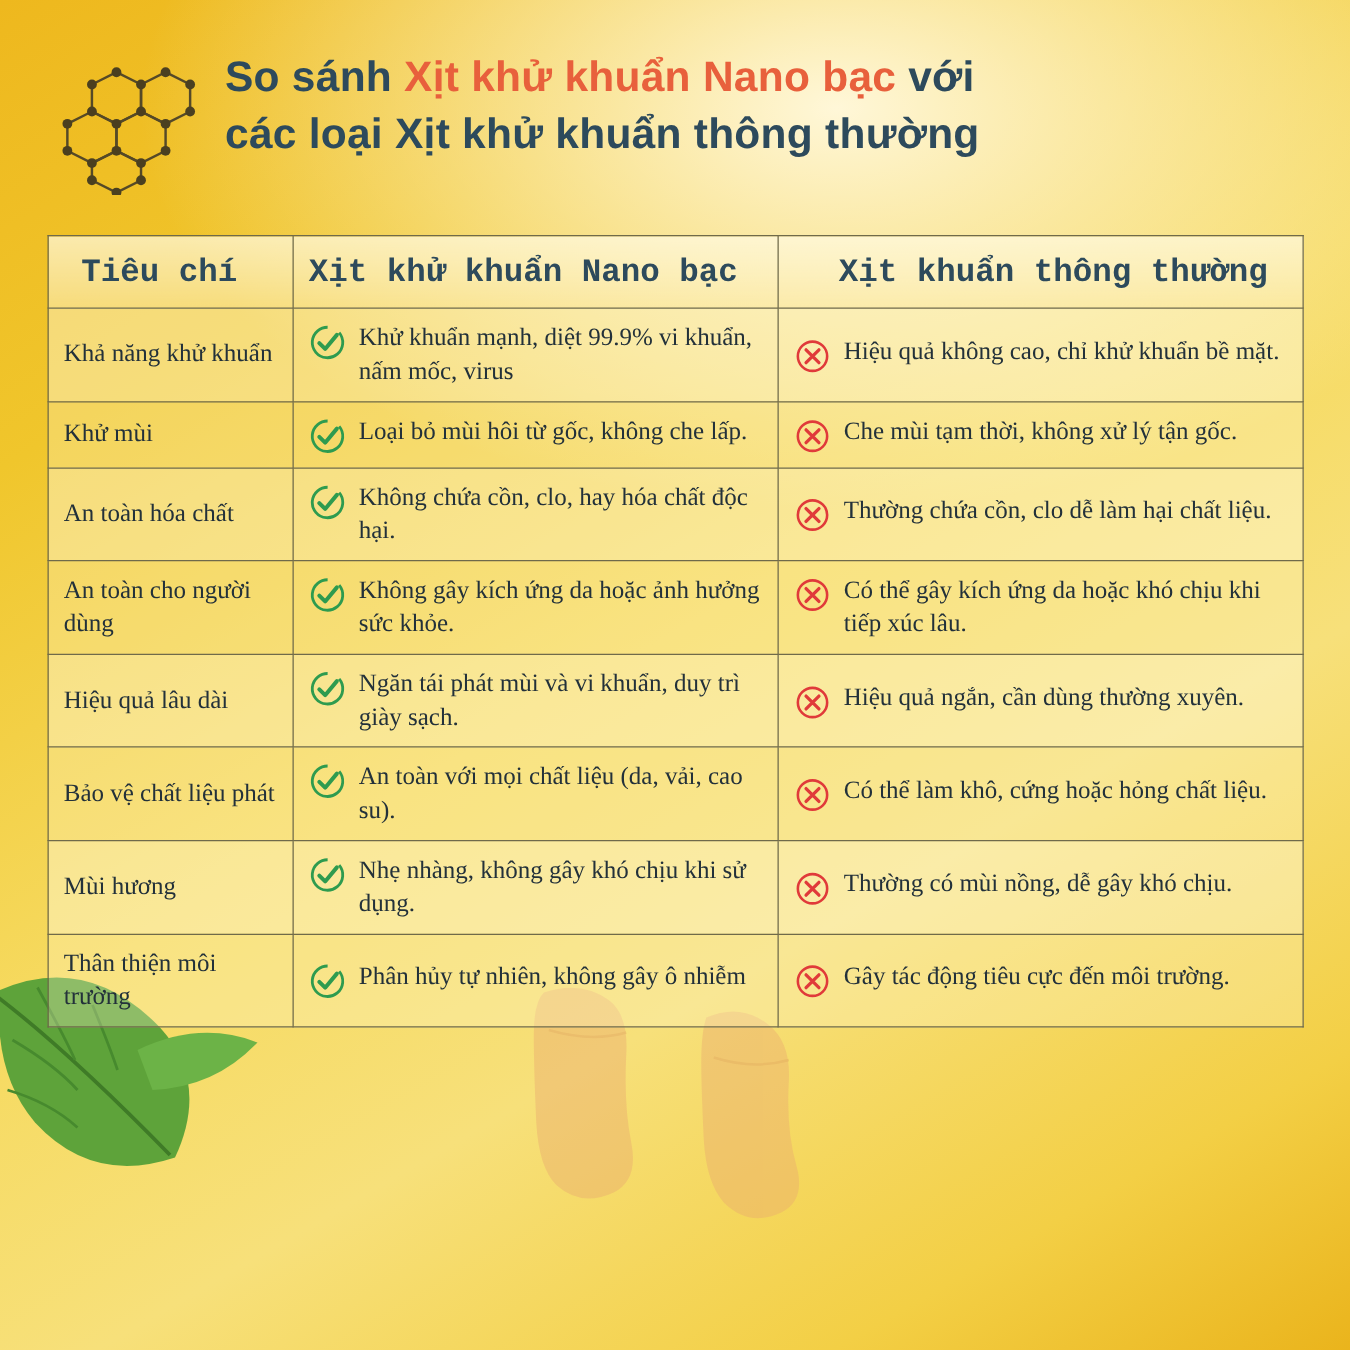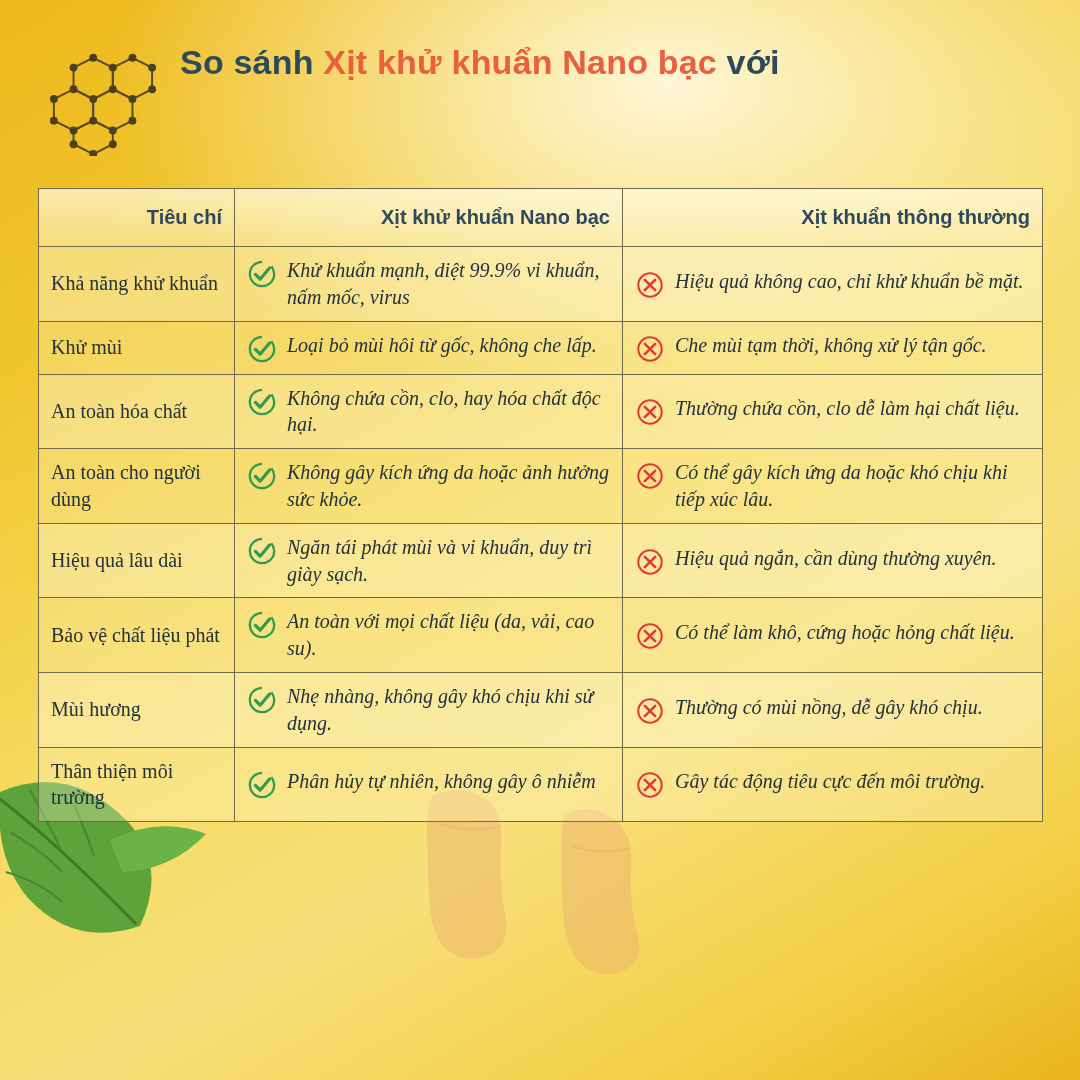--- a/index.html
+++ b/index.html
@@ -66,24 +66,24 @@
     table-layout: fixed;
     background: transparent;
   }
   table.cmp th, table.cmp td {
     border: 1.5px solid #6f6a4a;
     vertical-align: middle;
     padding: 10px 12px;
   }
   table.cmp thead th {
     height: 58px;
-    font-family: Liberation Sans, sans-serif;
-    font-size: 20px;
+    font-family: Liberation Mono, monospace;
+    font-size: 26px;
     font-weight: bold;
-    text-align: right;
+    text-align: left;
     background: linear-gradient(180deg, rgba(255,250,225,.72), rgba(253,240,190,.55));
     color: #2d4a5c;
   }
   thead th.c0 { text-align: left; padding-left: 26px; color: #3c3a2a; }
   thead th.c2 { color: #d6302a; padding-left: 48px; }
   col.c0 { width: 196px; }
   col.c1 { width: 388px; }
   col.c2 { width: 420px; }
 
   tbody td {
@@ -95,21 +95,20 @@
   }
   tbody tr:nth-child(even) td { background: rgba(255,248,210,.30); }
   td.crit { padding-left: 18px; }
   td.cell {
     padding-left: 8px;
   }
   .cellflex {
     display: flex;
     align-items: flex-start;
     gap: 10px;
-    font-style: italic;
   }
   .mark {
     flex: 0 0 auto;
     width: 30px; height: 30px;
     margin-top: 2px;
   }
   .mtxt { flex: 1 1 auto; }
   
   .footer {
     position: absolute;
@@ -158,20 +157,21 @@
         <circle cx="90" cy="76" r="4"></circle>
       <circle cx="50" cy="110" r="4"></circle>
         <circle cx="70" cy="100" r="4"></circle>
       <circle cx="30" cy="100" r="4"></circle>
     </g>
   </svg>
 
   <div class="header">
     <h1>
       <span>So sánh </span><span class="hl">Xịt khử khuẩn Nano bạc</span><span> với</span><br>
+      <span>các loại Xịt khử khuẩn thông thường</span>
     </h1>
   </div>
 
   <svg class="shoes" viewBox="0 0 330 230">
     <g fill="#e9a96f" opacity="0.75">
       <path d="M40 40 q30 -10 52 6 q16 12 14 44 q-2 40 4 70 q6 30 -14 40 q-26 12 -46 -6 q-14 -14 -16 -50 q-2 -44 -2 -70 q0 -26 8 -34 z"></path>
       <path d="M170 60 q28 -12 50 6 q18 14 16 46 q-2 38 6 66 q8 28 -12 38 q-26 12 -46 -8 q-14 -16 -16 -50 q-2 -42 -2 -62 q0 -24 4 -36 z"></path>
     </g>
     <g fill="none" stroke="#d9945a" stroke-width="2" opacity="0.6">
       <path d="M44 70 q34 10 62 2"></path>

